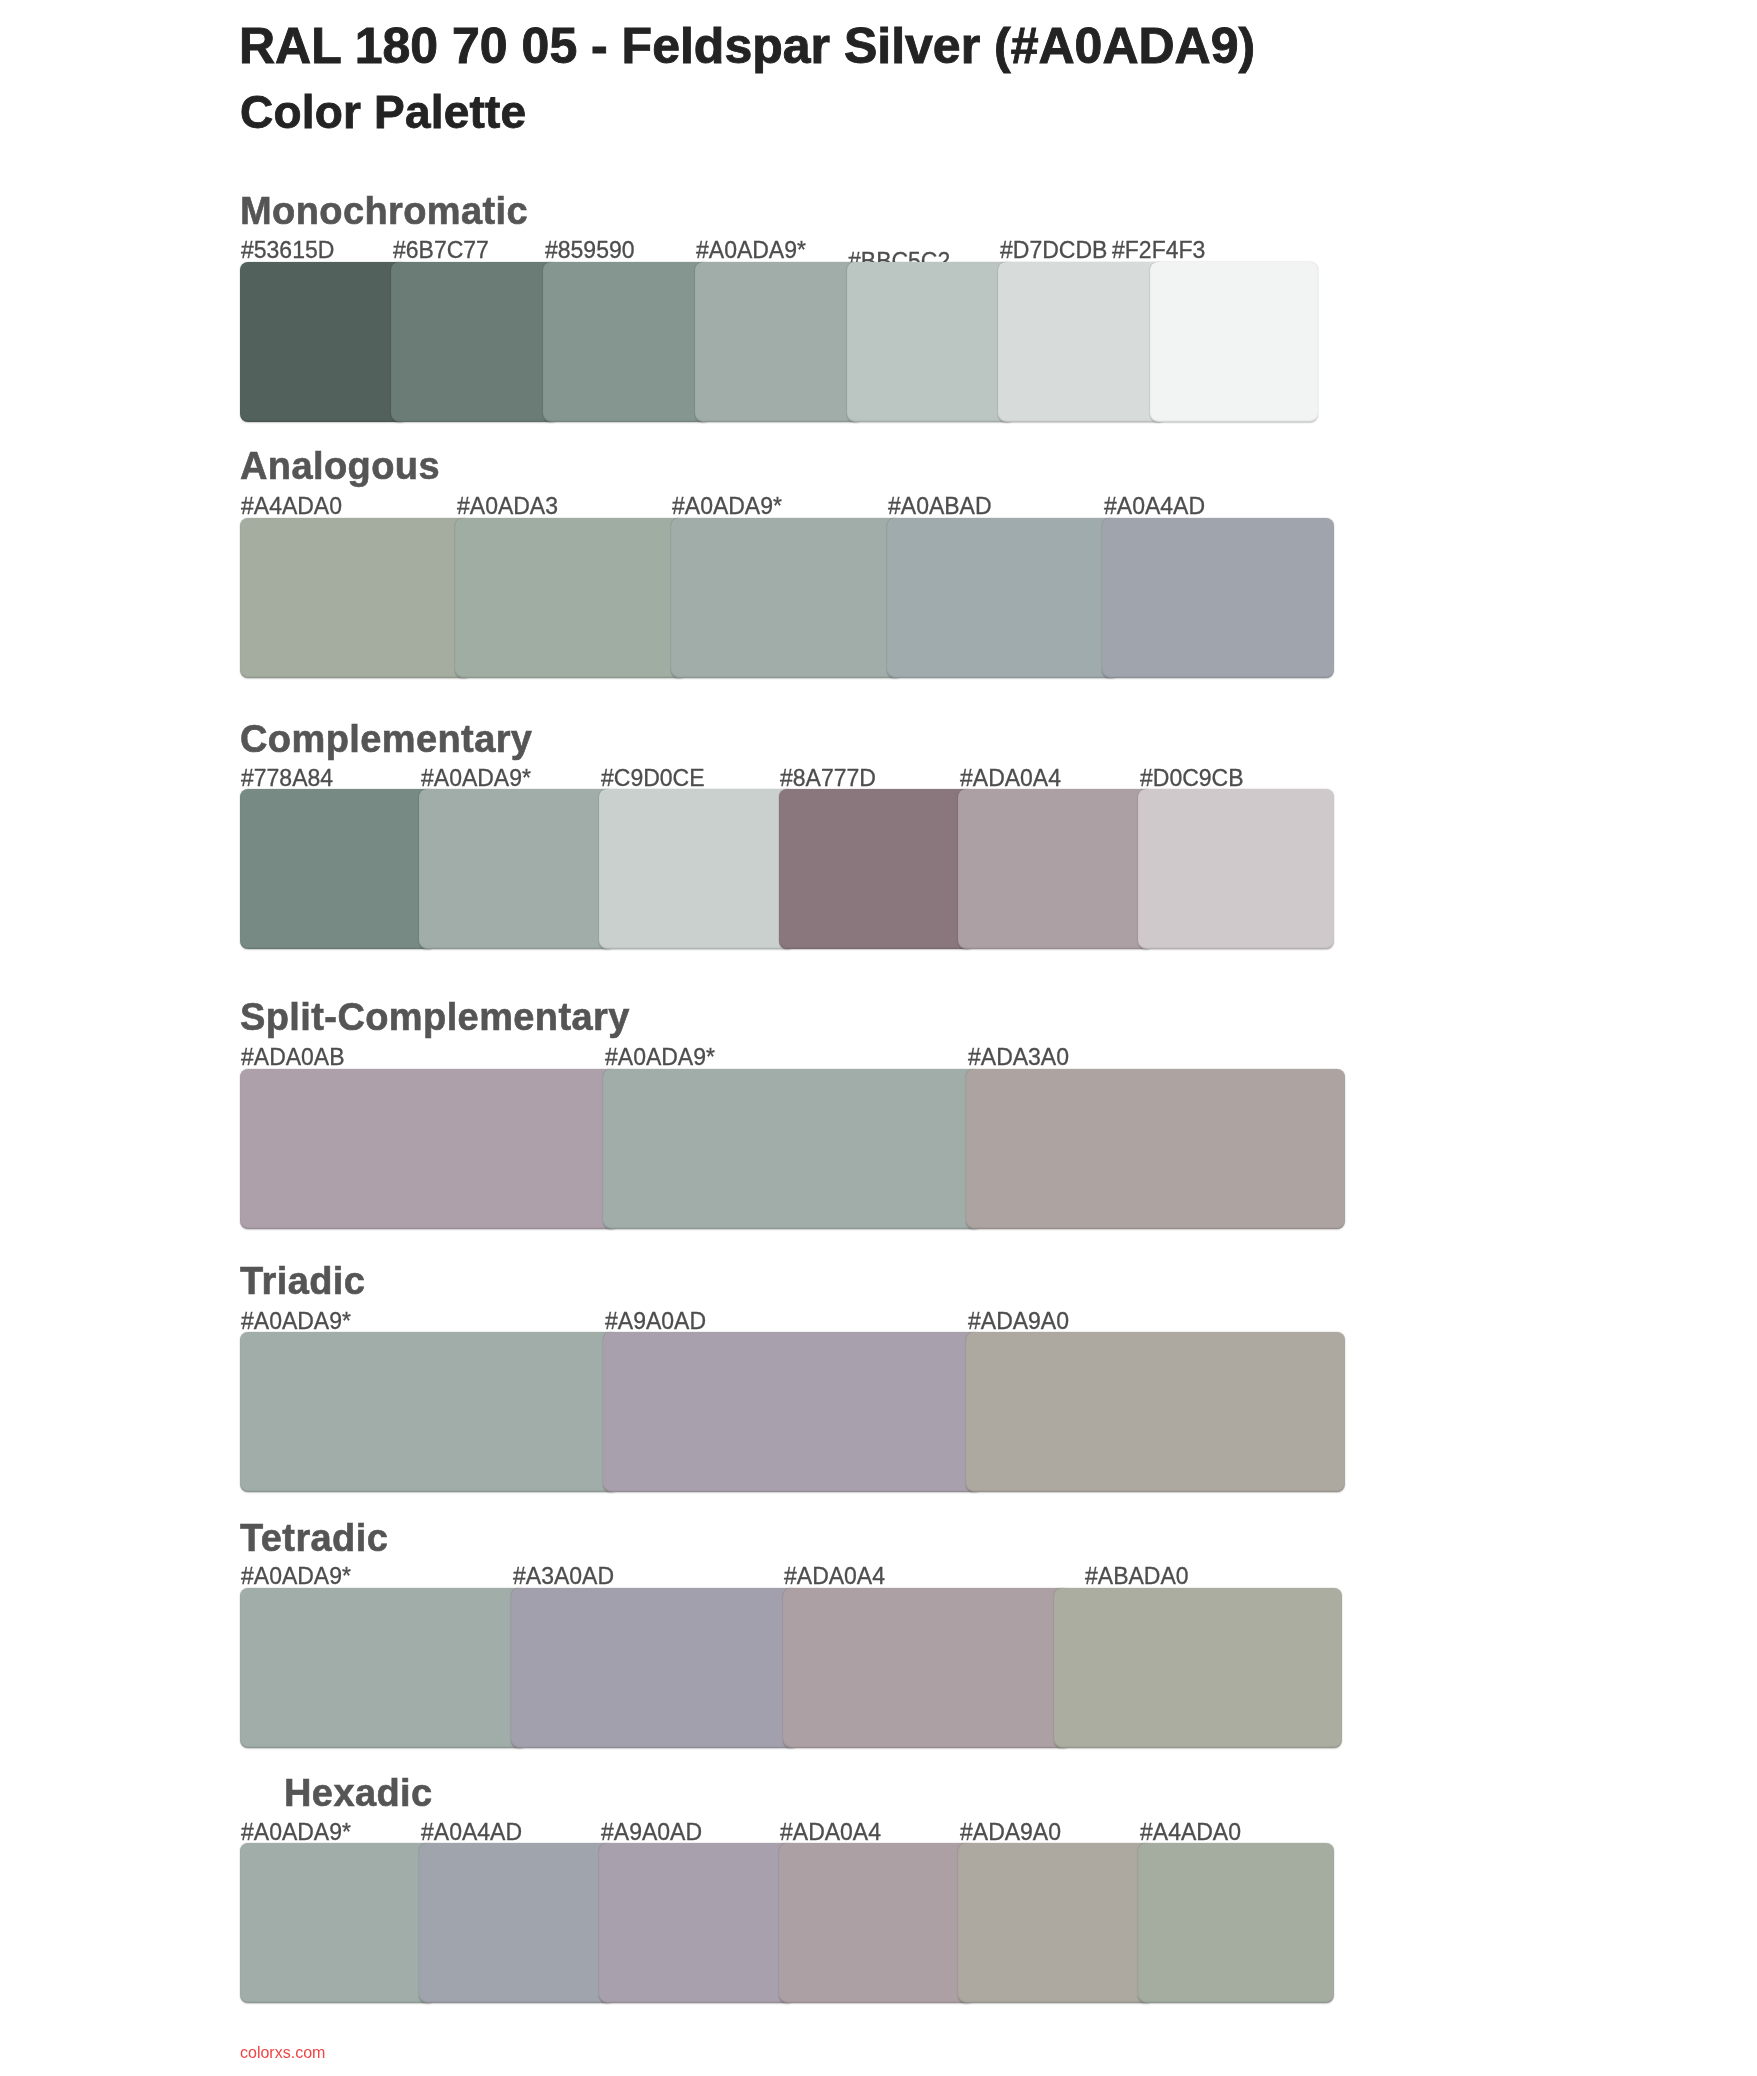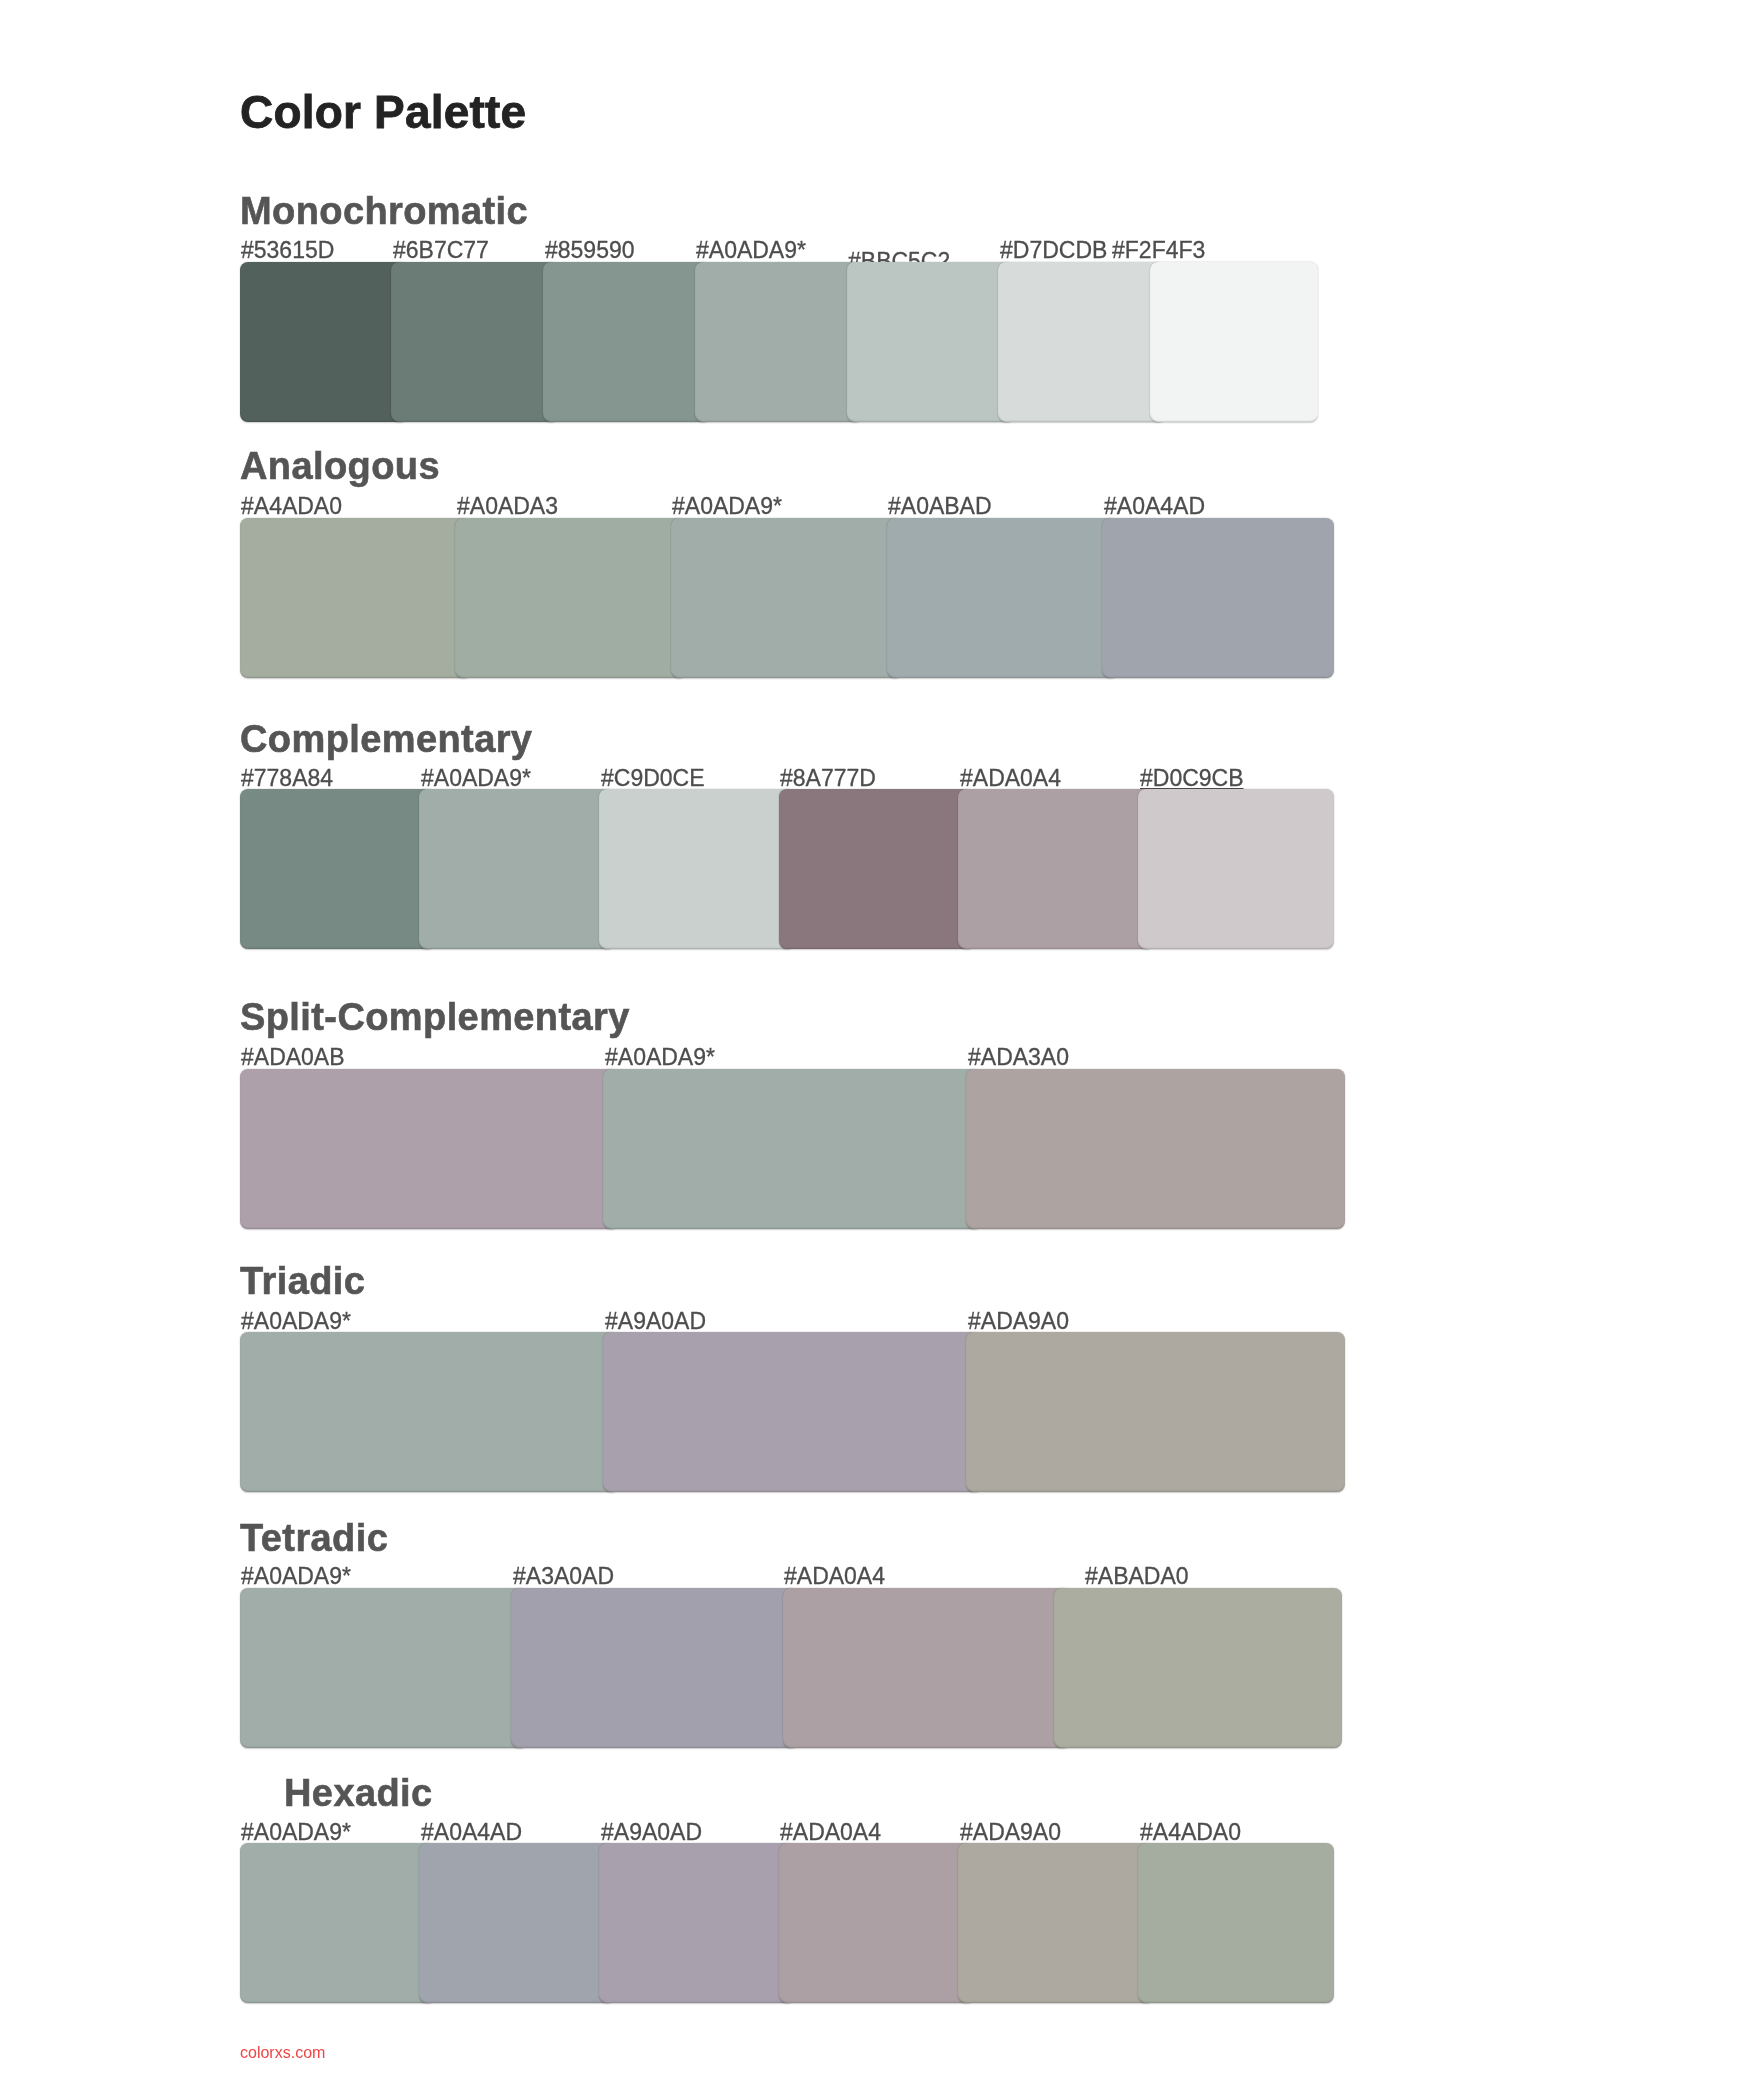--- a/index.html
+++ b/index.html
@@ -28,20 +28,21 @@
           box-shadow:inset 0 -1.6px 1.6px -0.8px rgba(0,0,0,0.20),
                      0 0.8px 1.6px rgba(0,0,0,0.18),
                      0 0 0 0.8px rgba(0,0,0,0.03);}
   .footer{position:absolute;left:240px;top:2042px;font-size:16px;line-height:22.4px;
           color:#ef4444;white-space:nowrap;}
 </style>
 </head>
 <body>
 
 <div id="page">
+  <h1 class="pg-title">RAL 180 70 05 - Feldspar Silver (#A0ADA9)</h1>
   <h2 class="pg-sub">Color Palette</h2>
   <div id="schemes">
       <div class="scheme">
         <div class="sec-title" style="top: 192px;">Monochromatic</div>
         <div class="hexlabel" style="left: 241px; top: 240px;">#53615D</div>
         <div class="hexlabel" style="left: 393px; top: 240px;">#6B7C77</div>
         <div class="hexlabel" style="left: 545px; top: 240px;">#859590</div>
         <div class="hexlabel" style="left: 696px; top: 240px;">#A0ADA9*</div>
         <div class="hexlabel" style="left: 848px; top: 251px; text-align: right;">#BBC5C2</div>
         <div class="hexlabel" style="left: 1000px; top: 240px;">#D7DCDB</div>
@@ -71,21 +72,21 @@
           <div class="swatch" style="left: 1102px; width: 232px; background: rgb(160, 164, 173); z-index: 5;"></div>
         </div>
       </div>
       <div class="scheme">
         <div class="sec-title" style="top: 720px;">Complementary</div>
         <div class="hexlabel" style="left: 241px; top: 768px;">#778A84</div>
         <div class="hexlabel" style="left: 421px; top: 768px;">#A0ADA9*</div>
         <div class="hexlabel" style="left: 601px; top: 768px;">#C9D0CE</div>
         <div class="hexlabel" style="left: 780px; top: 768px;">#8A777D</div>
         <div class="hexlabel" style="left: 960px; top: 768px;">#ADA0A4</div>
-        <div class="hexlabel" style="left: 1140px; top: 768px; text-decoration: underline;">#D0C9CB</div>
+        <div class="hexlabel" style="left: 1140px; top: 768px;">#D0C9CB</div>
         <div class="swatchrow" style="top: 789px;">
           <div class="swatch" style="left: 240px; width: 196px; background: rgb(119, 138, 132); z-index: 1;"></div>
           <div class="swatch" style="left: 419px; width: 196px; background: rgb(160, 173, 169); z-index: 2;"></div>
           <div class="swatch" style="left: 599px; width: 196px; background: rgb(201, 208, 206); z-index: 3;"></div>
           <div class="swatch" style="left: 779px; width: 196px; background: rgb(138, 119, 125); z-index: 4;"></div>
           <div class="swatch" style="left: 958px; width: 196px; background: rgb(173, 160, 164); z-index: 5;"></div>
           <div class="swatch" style="left: 1138px; width: 196px; background: rgb(208, 201, 203); z-index: 6;"></div>
         </div>
       </div>
       <div class="scheme">

